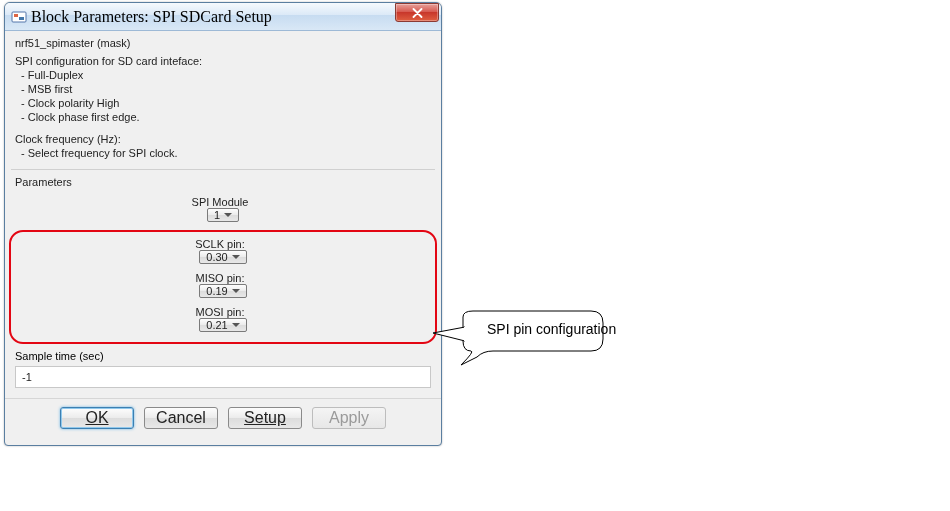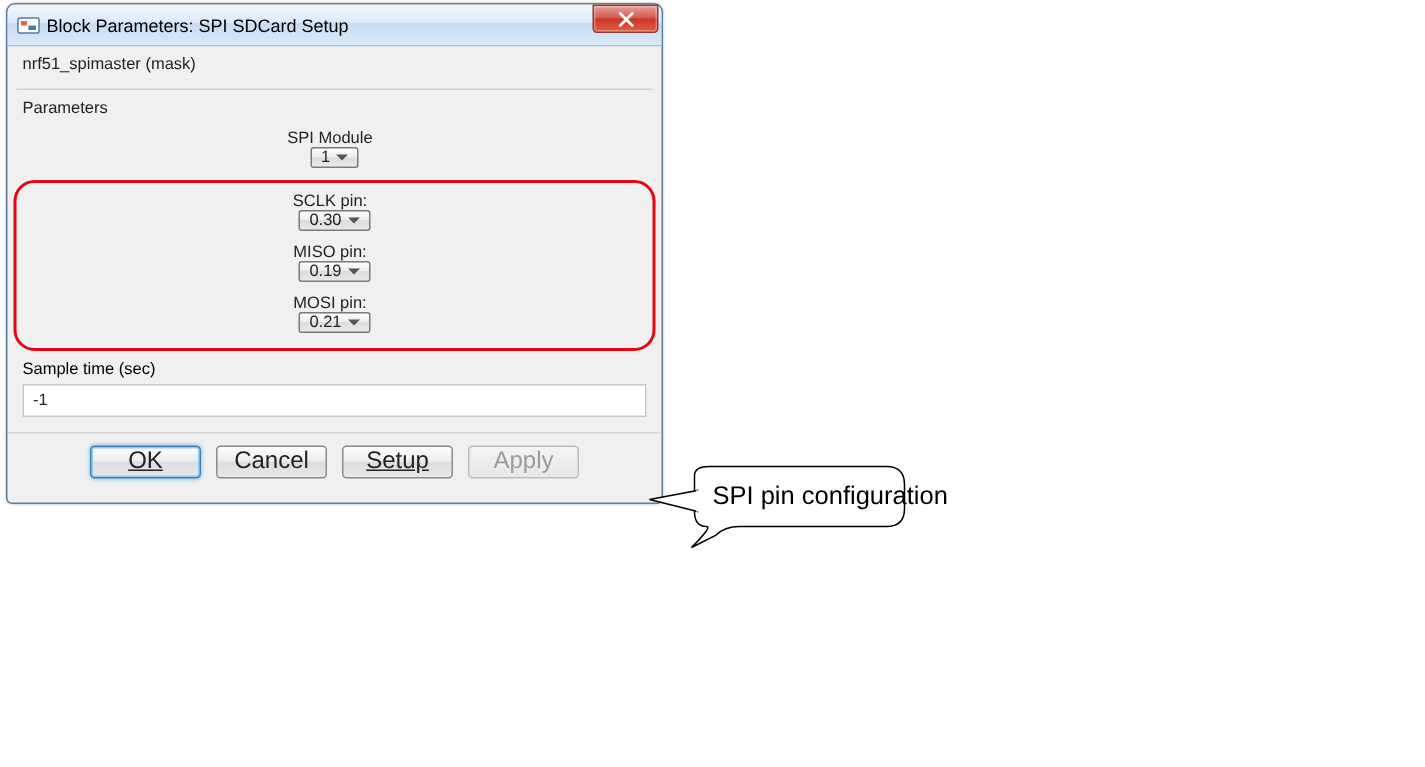--- a/index.html
+++ b/index.html
@@ -34,21 +34,22 @@
   .titlebar-icon {
     width: 16px; height: 16px;
     margin-right: 4px;
     display: inline-flex;
     align-items: center;
     justify-content: center;
   }
   .titlebar-title {
     flex: 1;
     color: #000;
-    font-size: 12px;
+    font-size: 16px;
+    font-family: Liberation Serif, serif;
   }
   .close-btn {
     width: 44px;
     height: 19px;
     background: linear-gradient(to bottom, #e7a09a 0%, #d6564c 48%, #c8372b 50%, #df5e40 100%);
     border: 1px solid #8b3a33;
     border-radius: 0 0 3px 3px;
     color: #fff;
     display:flex;
     align-items:center;
@@ -165,23 +166,23 @@
   .callout {
     position: absolute;
     left: 463px;
     top: 313px;
     width: 138px;
     height: 42px;
   }
   .callout svg { position:absolute; left:-32px; top:-6px; }
   .callout-text {
     position: absolute;
-    left: 12px;
+    left: 24px;
     top: 8px;
-    font-size: 17px;
+    font-size: 14px;
     color:#000;
     white-space: nowrap;
   }
 </style>
 </head>
 <body>
 
 <div class="dialog">
   <div class="titlebar">
     <span class="titlebar-icon">
@@ -195,20 +196,29 @@
     <div class="close-btn">
       <svg width="11" height="10" viewBox="0 0 10 10">
         <path d="M1 1 L9 9 M9 1 L1 9" stroke="#fff" stroke-width="1.8" stroke-linecap="round"></path>
       </svg>
     </div>
   </div>
 
   <div class="body">
     <div class="mask-label">nrf51_spimaster (mask)</div>
 
+    <div class="desc">
+      <p>SPI configuration for SD card inteface:</p>
+      <p class="indent">- Full-Duplex</p>
+      <p class="indent">- MSB first</p>
+      <p class="indent">- Clock polarity High</p>
+      <p class="indent">- Clock phase first edge.</p>
+      <p style="margin-top:10px">Clock frequency (Hz):</p>
+      <p class="indent">- Select frequency for SPI clock.</p>
+    </div>
 
     <hr class="hr">
 
     <div class="section-label">Parameters</div>
 
     <div class="param-row">
       <label>SPI Module</label>
       <div class="combo">
         <span>1</span>
       </div>

